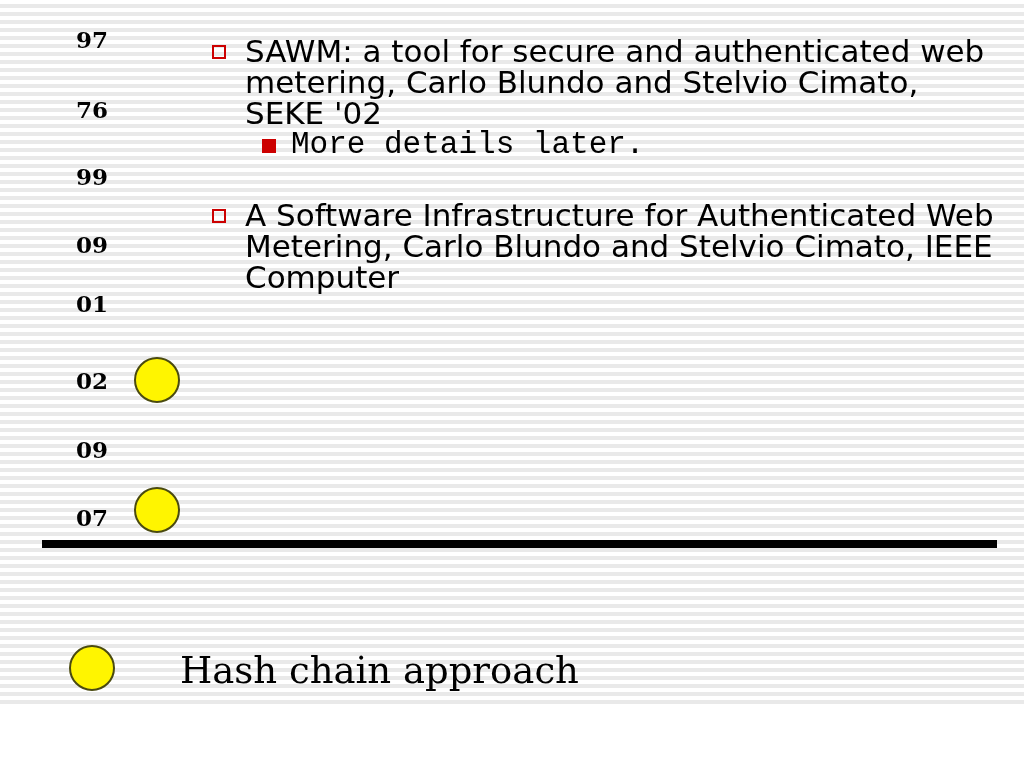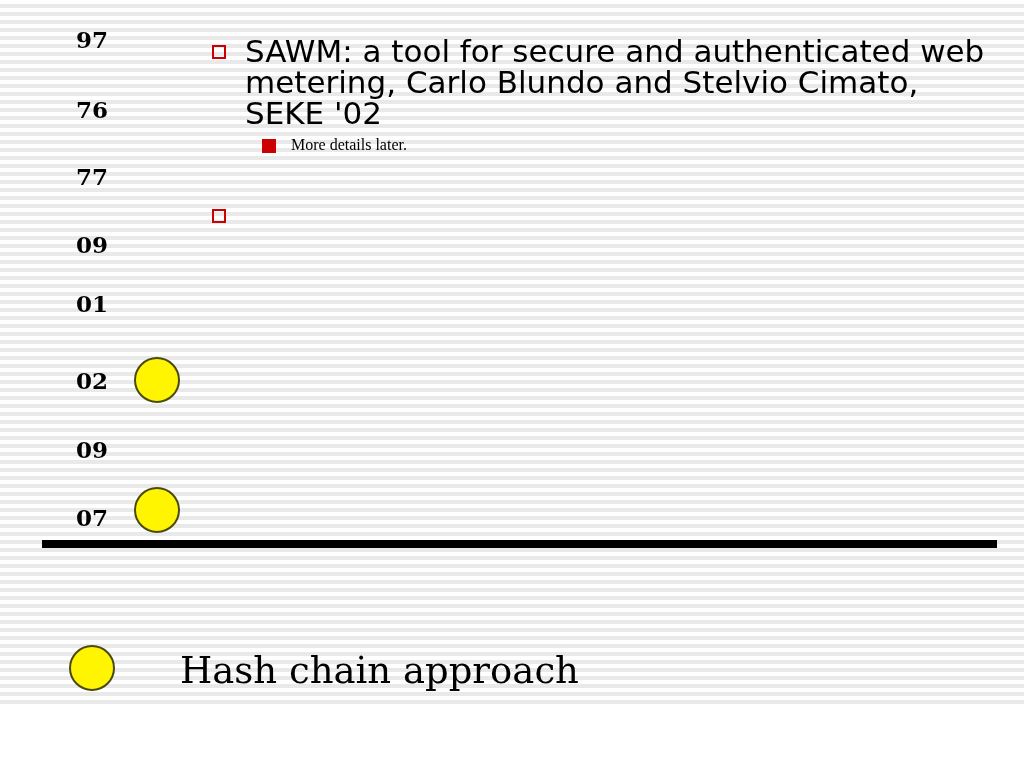--- a/index.html
+++ b/index.html
@@ -86,24 +86,24 @@
     left: 7px;
     top: 9px;
     width: 14px;
     height: 14px;
     border: 2.5px solid #CC0000;
     box-sizing: border-box;
     background: transparent;
   }
   .lvl2 {
     padding-left: 86px;
-    font-size: 16px;
+    font-size: 31px;
     line-height: 31px;
     color: #000000;
-    font-family: Liberation Serif, serif;
+    font-family: Liberation Mono, monospace;
   }
   .lvl2 .marker {
     position: absolute;
     left: 57px;
     top: 10px;
     width: 14px;
     height: 14px;
     background: #CC0000;
   }
   .spacer-gap { height: 40px; }
@@ -152,21 +152,21 @@
   }
 </style>
 </head>
 <body>
 
 <div id="slide">
 
   <div id="timeline">
     <div class="year-label" style="top:28px">97</div>
     <div class="year-label" style="top:98px">76</div>
-    <div class="year-label" style="top:165px">77</div>
+    <div class="year-label" style="top:165px">99</div>
     <div class="year-label" style="top:233px">09</div>
     <div class="year-label" style="top:292px">01</div>
     <div class="year-label" style="top:369px">02</div>
     <div class="year-label" style="top:438px">09</div>
     <div class="year-label" style="top:506px">07</div>
 
     <div class="dot timeline-dot" style="top:357px"></div>
     <div class="dot timeline-dot" style="top:487px"></div>
   </div>
 
@@ -179,20 +179,21 @@
 
     <div class="bullet-row lvl2">
       <span class="marker"></span>
       <span>More details later.</span>
     </div>
 
     <div class="spacer-gap"></div>
 
     <div class="bullet-row lvl1">
       <span class="marker"></span>
+      <span>A Software Infrastructure for Authenticated Web Metering, Carlo Blundo and Stelvio Cimato, IEEE Computer</span>
     </div>
 
   </div>
 
   <div id="thick-rule"></div>
   <div id="thin-rule"></div>
 
   <div id="footer-heading">
     <span class="dot"></span>
     <span class="heading-text">Hash chain approach</span>

